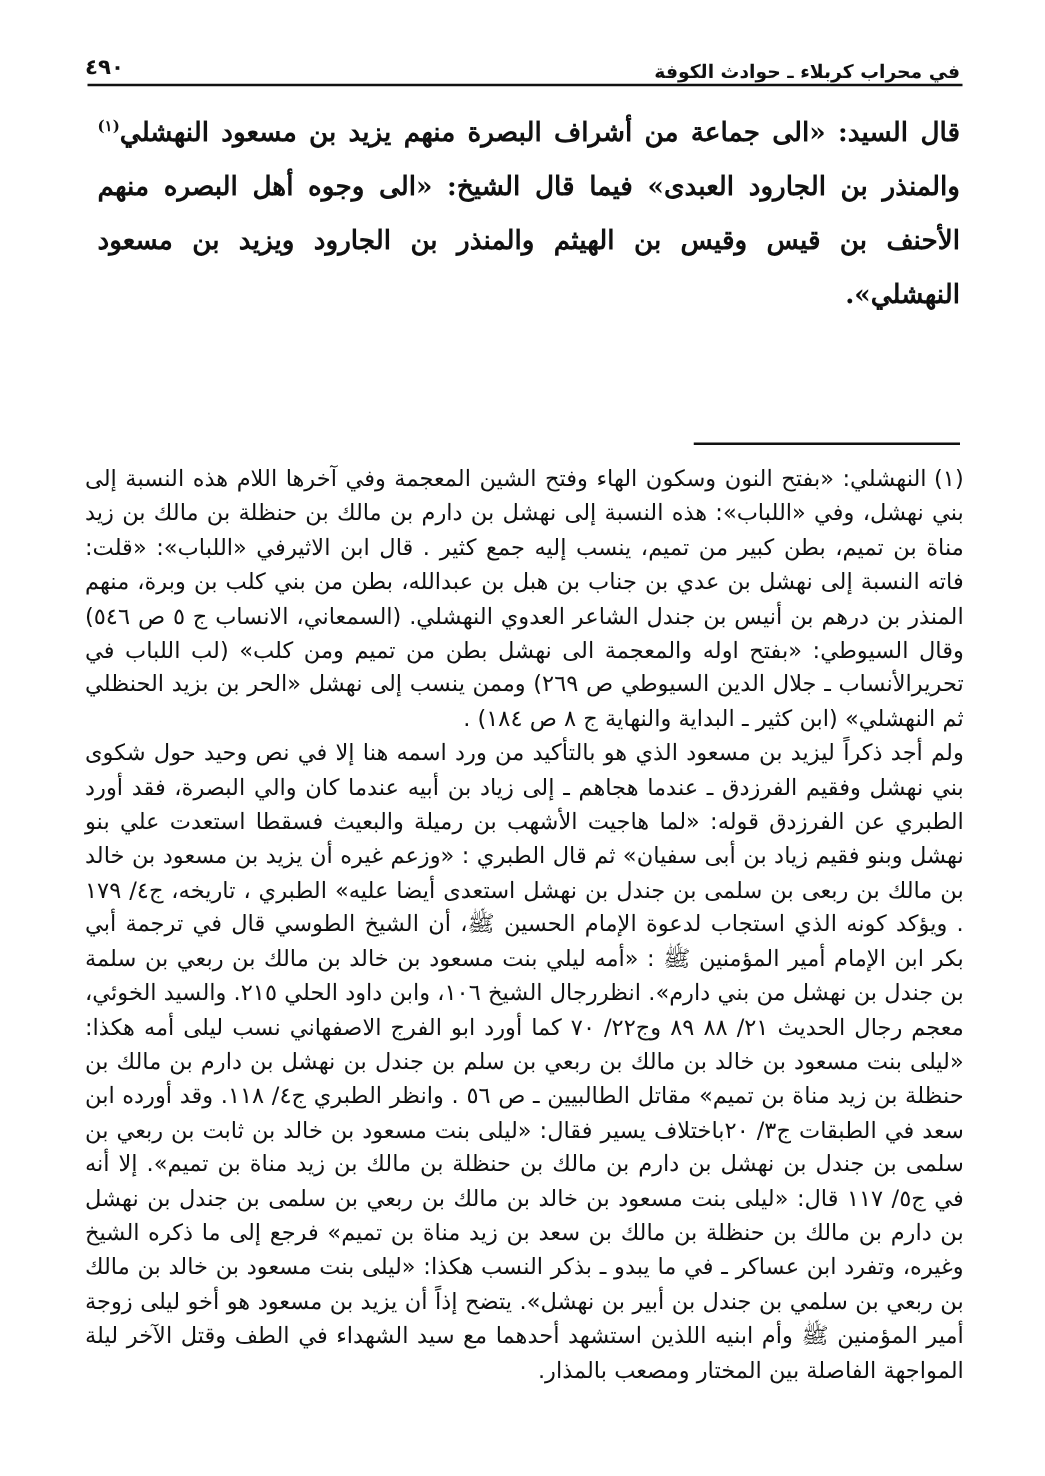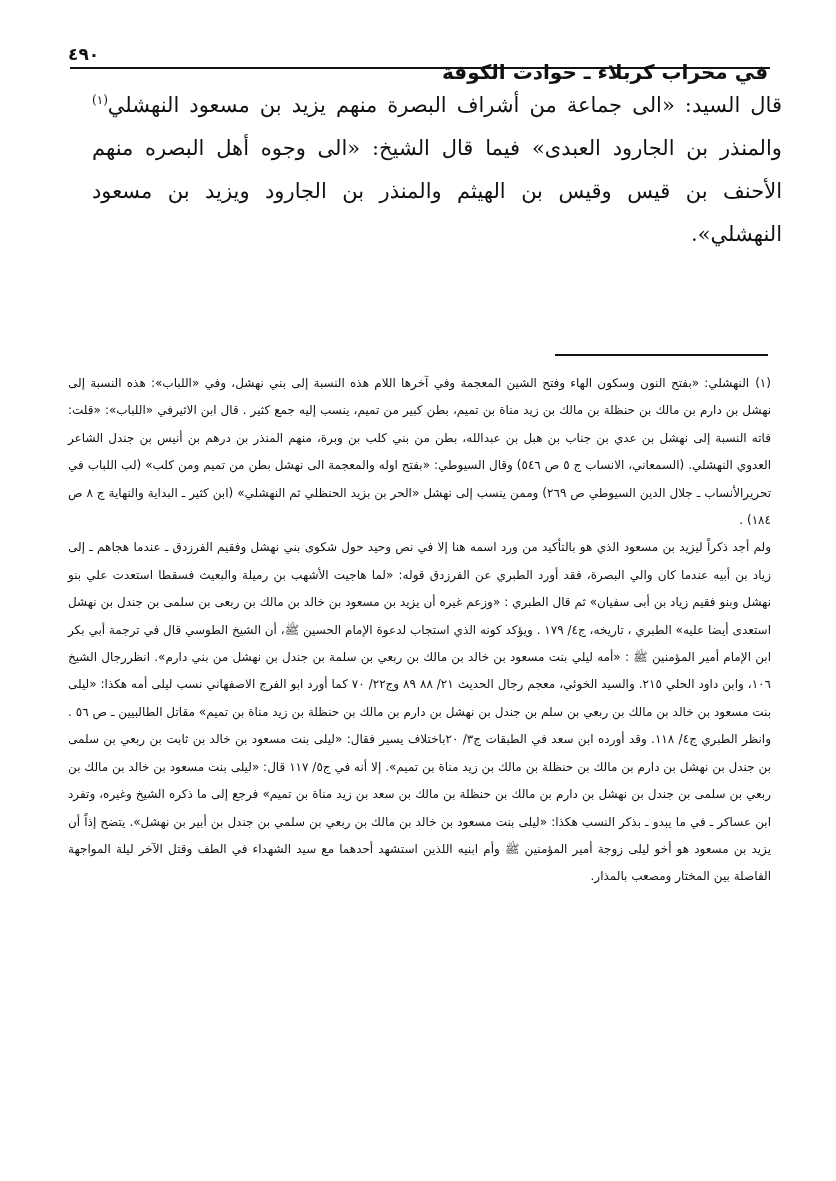--- a/index.html
+++ b/index.html
@@ -2,36 +2,36 @@
 <html><head>
   <meta charset="utf-8">
   <style>
     html, body { margin: 0; padding: 0; background: #ffffff; }
     body { width: 836px; height: 1181px; position: relative; overflow: hidden; color: #111; }
     .page { position: absolute; left: 0; top: 0; width: 836px; height: 1181px; background: #fff; }
     .header {
       position: absolute; left: 68px; top: 44px; width: 700px; height: 24px;
       direction: rtl; font-family: "DejaVu Sans", sans-serif; font-weight: bold;
     }
-    .running-title { position: absolute; right: 0; top: 16px; font-size: 20px; margin-left: 23px; }
+    .running-title { position: absolute; right: 0; top: 4px; font-size: 15px; margin-left: 23px; }
     .page-number { position: absolute; left: 0; top: 0; font-size: 17px; font-weight: bold; letter-spacing: 2px; }
     .header-rule { position: absolute; left: 70px; top: 67px; width: 700px; height: 2px; background: #111; }
     .main {
-      position: absolute; left: 92px; top: 84px; width: 690px;
+      position: absolute; left: 78px; top: 84px; width: 690px;
       direction: rtl; text-align: justify; text-align-last: right;
-      font-family: "DejaVu Serif", serif; font-size: 21px; line-height: 43px;
+      font-family: "DejaVu Serif", serif; font-size: 21px; line-height: 43px; font-weight: bold;
     }
     .main p { margin: 0; }
     .main p.para2 { margin-top: 38px; text-align-last: right; }
     .sup { font-size: 12px; vertical-align: super; line-height: 0; }
     .fn-rule { position: absolute; left: 555px; top: 354px; width: 213px; height: 2px; background: #111; }
     .footnotes {
       position: absolute; left: 68px; top: 370px; width: 703px;
       direction: rtl; text-align: justify; text-align-last: right;
-      font-family: "DejaVu Sans", sans-serif; font-size: 12px; line-height: 27.4px;
+      font-family: "DejaVu Sans", sans-serif; font-size: 18px; line-height: 27.4px;
     }
     .footnotes p { margin: 0; }
     .fn-num { margin-left: 6px; }
   </style>
 </head>
 <body>
 
 <div class="page">
   <div class="header">
     <span class="running-title">في محراب كربلاء ـ حوادث الكوفة</span>

